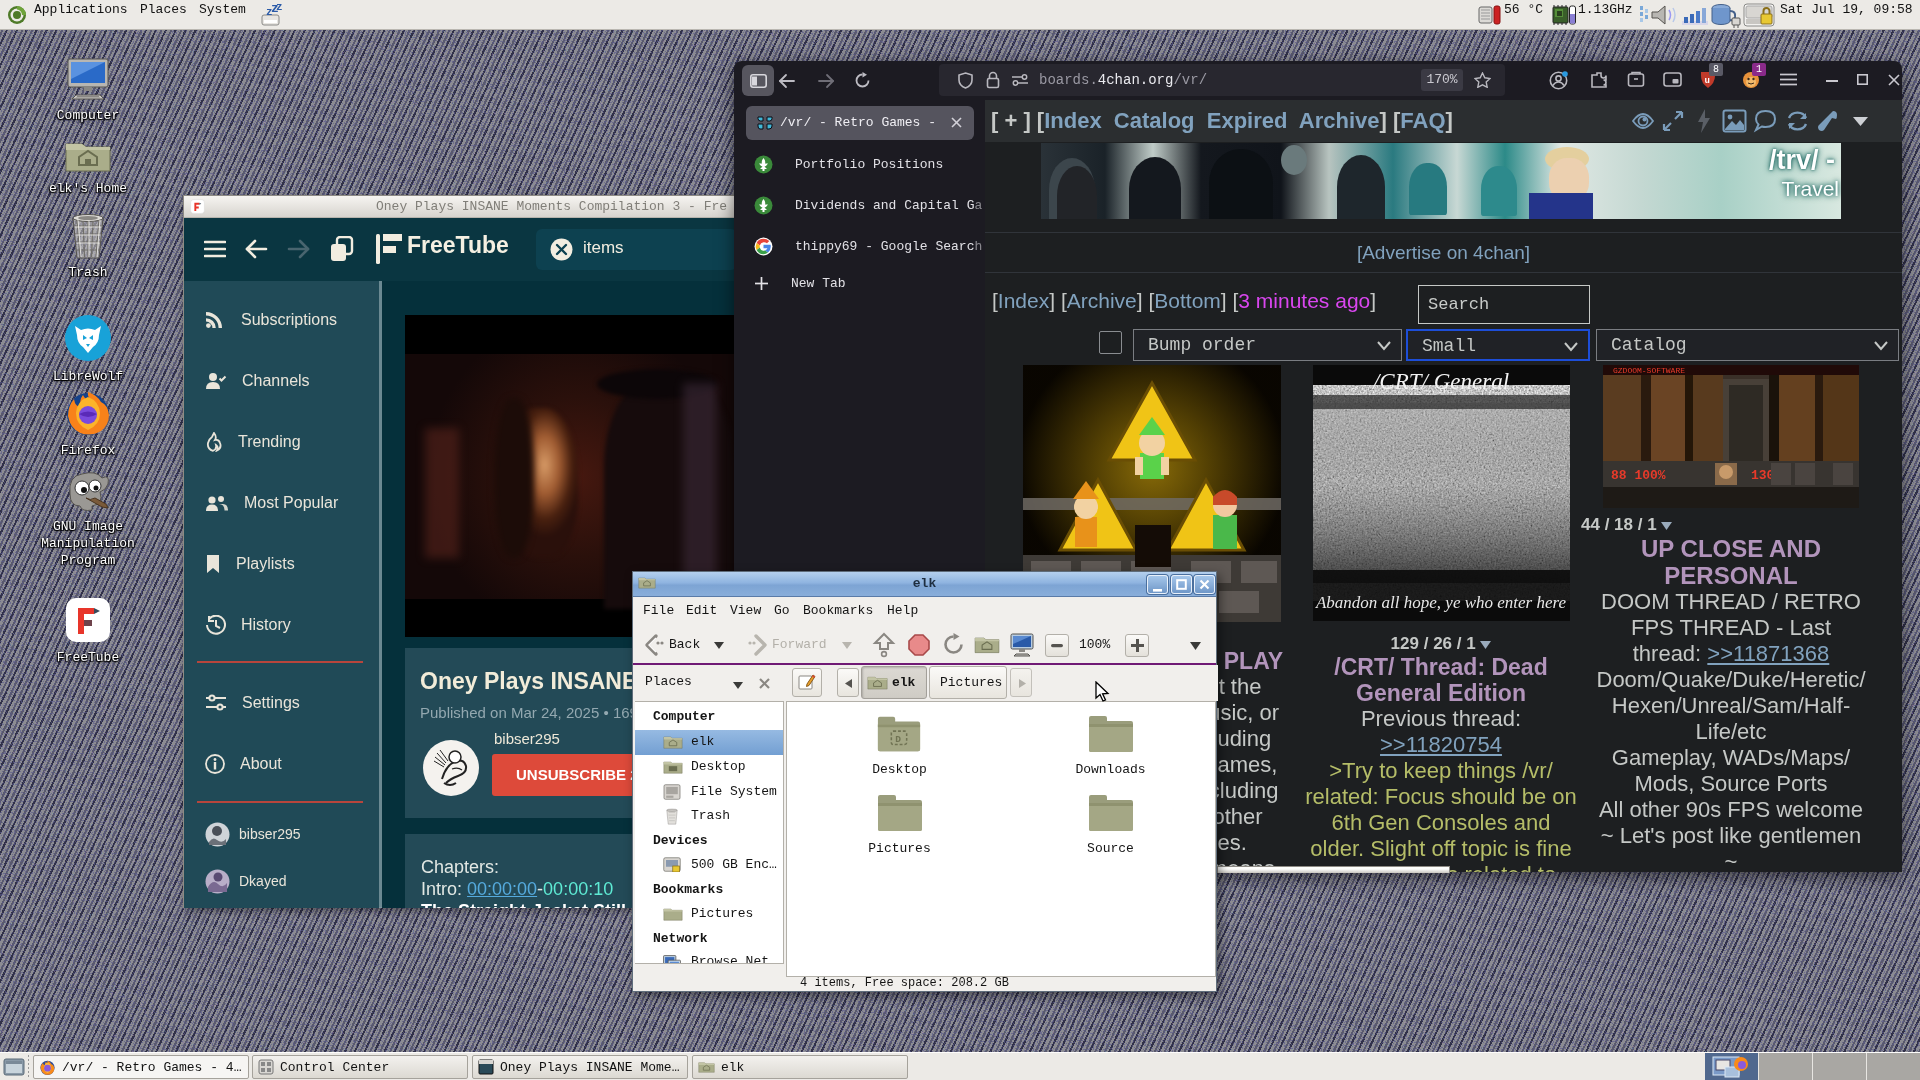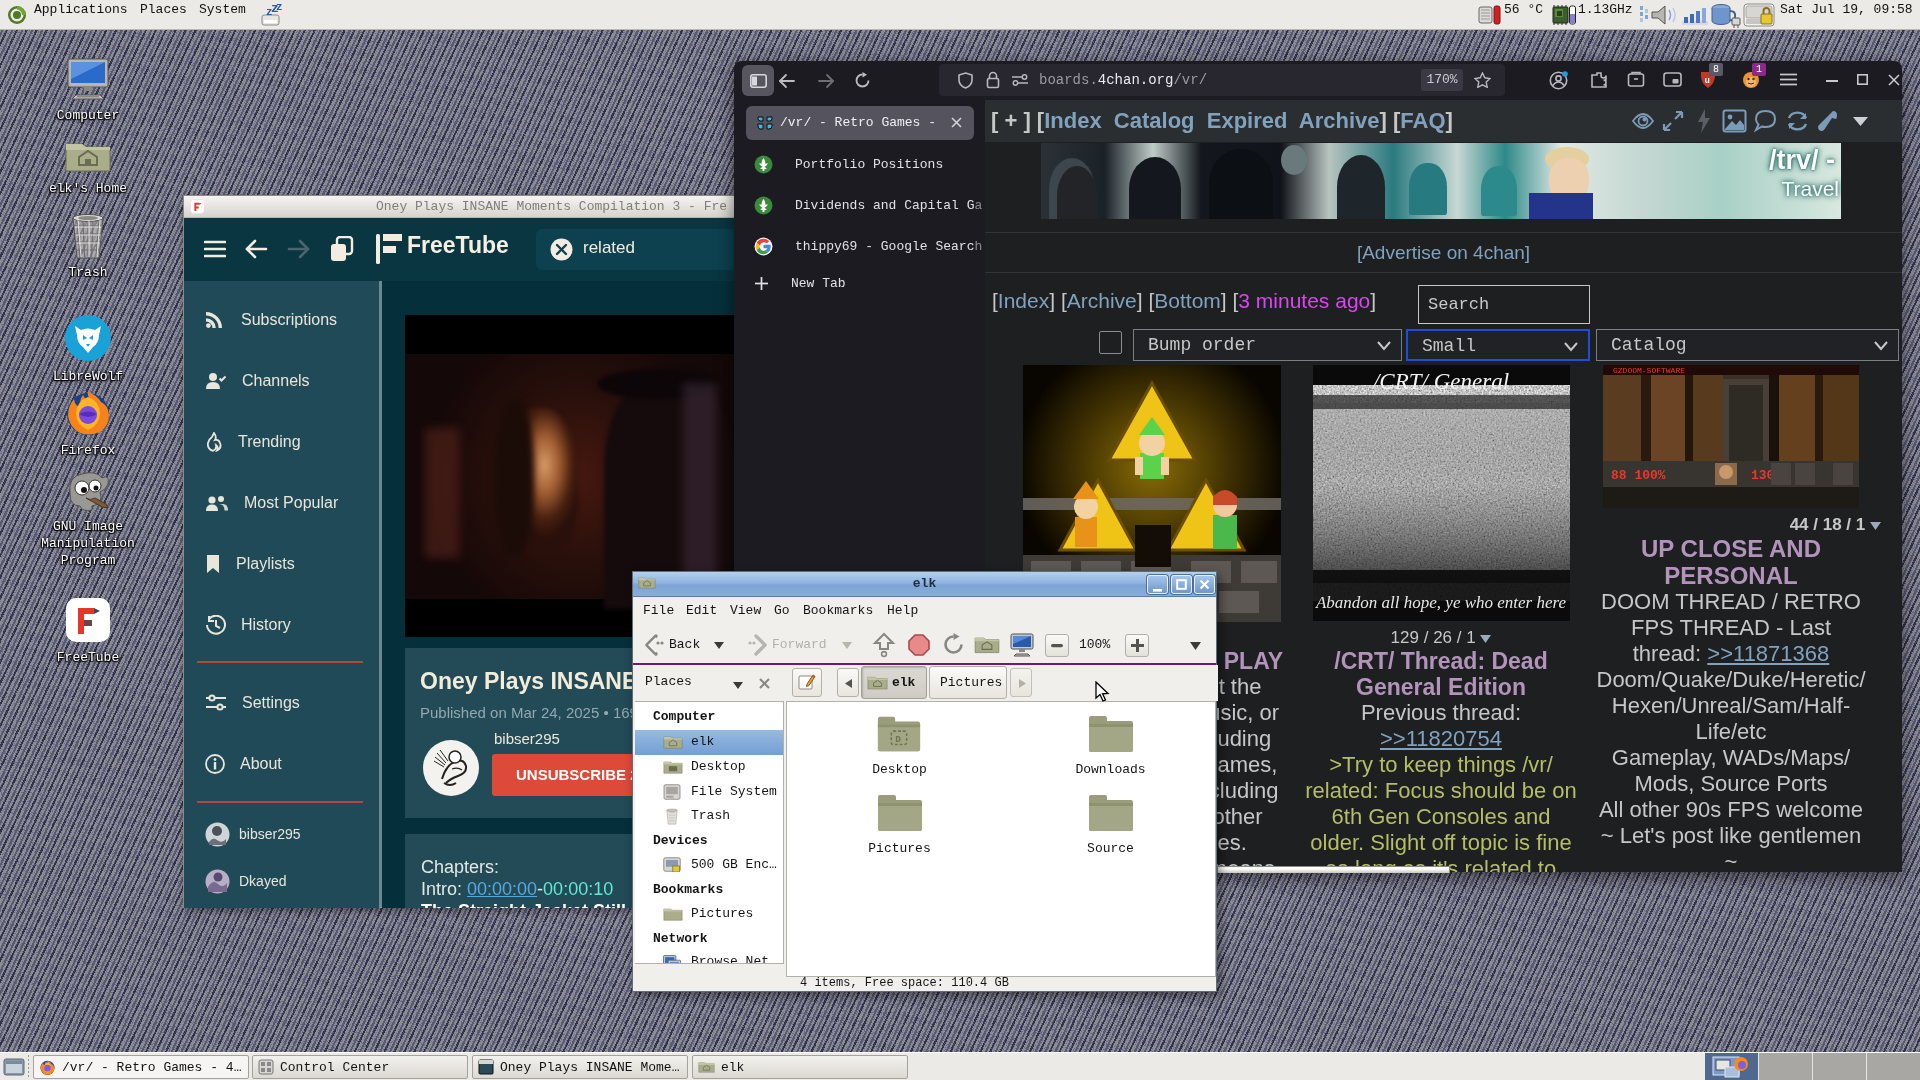--- a/index.html
+++ b/index.html
@@ -295,21 +295,21 @@
       </svg>
     <span class="sans" style="position:absolute;left:223px;top:14px;font-size:23px;font-weight:bold;color:#f5f0e2;letter-spacing:0">FreeTube</span>
     <div style="position:absolute;left:352px;top:11px;width:201px;height:41px;background:#0d4150;border-radius:6px;">
       <svg style="position:absolute;left:14px;top:9px" width="23" height="23" viewBox="0 0 23 23">
           <circle cx="11.5" cy="11.5" r="11" fill="#f2ede0"></circle>
           <g stroke="#0d4150" stroke-width="2.4" stroke-linecap="round">
             <line x1="7" y1="7" x2="16" y2="16"></line>
             <line x1="16" y1="7" x2="7" y2="16"></line>
           </g>
         </svg>
-      <span class="sans" style="position:absolute;left:47px;top:9px;font-size:17px;color:#f2ede0">related</span>
+      <span class="sans" style="position:absolute;left:47px;top:9px;font-size:17px;color:#f2ede0">items</span>
     </div>
   </div>
   <div id="ft-side">
     <div class="it" style="top:28px">
         <svg width="21" height="19" viewBox="0 0 21 19">
           <g fill="#e9e5da">
             <path d="M1 1 a16 16 0 0 1 16 16 h-3.4 a12.6 12.6 0 0 0-12.6-12.6 Z"></path>
             <path d="M1 7.2 a9.8 9.8 0 0 1 9.8 9.8 h-3.4 a6.4 6.4 0 0 0-6.4-6.4 Z"></path>
             <circle cx="3.4" cy="14.6" r="2.4"></circle>
           </g>
@@ -731,21 +731,21 @@
             <stop offset="0" stop-color="#9a9a9a" stop-opacity="0.5"></stop>
             <stop offset="0.45" stop-color="#555" stop-opacity="0.25"></stop>
             <stop offset="1" stop-color="#0a0a0a" stop-opacity="0.75"></stop>
           </linearGradient>
         <rect x="0" y="38" width="257" height="180" fill="url(#crtsh)"></rect>
         <rect x="0" y="30" width="257" height="14" fill="#222" opacity="0.7"></rect>
         <rect x="0" y="205" width="257" height="51" fill="#0c0c0c" opacity="0.92"></rect>
         <text x="128" y="24" text-anchor="middle" font-size="23" fill="#f2f2f2" font-style="italic" font-family="Liberation Serif,serif">/CRT/ General</text>
         <text x="128" y="243" text-anchor="middle" font-size="17" fill="#e8e8e8" font-style="italic" font-family="Liberation Serif,serif">Abandon all hope, ye who enter here</text>
       </svg>
-      <div style="width:100%;text-align:center;font-size:17px;font-weight:normal;color:#c5c8c6;margin-top:7px">129 / 26 / 1 <svg width="11" height="8" viewBox="0 0 11 8" style="display:inline-block">
+      <div style="width:100%;text-align:center;font-size:17px;font-weight:bold;color:#c5c8c6;margin-top:13px">129 / 26 / 1 <svg width="11" height="8" viewBox="0 0 11 8" style="display:inline-block">
             <path d="M0 0 L11 0 L5.5 8 Z" fill="#9ab"></path>
           </svg></div>
       <div style="width:100%;text-align:center;font-size:22px;line-height:26px;color:#c5c8c6">
         <div style="font-weight:bold;color:#b294bb;font-size:23px;line-height:26px">/CRT/ Thread: Dead<br>General Edition</div>
         Previous thread:<br><span style="color:#81a2be;text-decoration:underline">&gt;&gt;11820754</span><br><span style="color:#b5bd68">&gt;Try to keep things /vr/<br>related: Focus should be on<br>6th Gen Consoles and<br>older. Slight off topic is fine<br>so long as it's related to</span>
       </div>
     </div>
     
     <div style="position:absolute;left:596px;top:265px;width:300px">
       <svg width="256" height="143" viewBox="0 0 256 143" style="display:block;margin:0 auto">
@@ -773,21 +773,21 @@
           </g>
         <rect x="112" y="98" width="22" height="22" fill="#8a6a4a"></rect>
           <circle cx="123" cy="107" r="7" fill="#c89a6a"></circle>
         <g fill="#4a4440">
             <rect x="168" y="98" width="20" height="22"></rect>
             <rect x="192" y="98" width="20" height="22"></rect>
             <rect x="230" y="98" width="20" height="22"></rect>
           </g>
         <rect x="0" y="122" width="256" height="21" fill="#1e1a16"></rect>
       </svg>
-      <div style="width:100%;text-align:right;font-size:17px;font-weight:bold;color:#c5c8c6;margin-top:7px">44 / 18 / 1 <svg width="11" height="8" viewBox="0 0 11 8" style="display:inline-block">
+      <div style="width:100%;text-align:left;font-size:17px;font-weight:bold;color:#c5c8c6;margin-top:7px">44 / 18 / 1 <svg width="11" height="8" viewBox="0 0 11 8" style="display:inline-block">
             <path d="M0 0 L11 0 L5.5 8 Z" fill="#9ab"></path>
           </svg></div>
       <div style="width:100%;text-align:center;font-size:22px;line-height:26px;color:#c5c8c6">
         <div style="font-weight:bold;color:#b294bb;font-size:24px;line-height:27px">UP CLOSE AND<br>PERSONAL</div>
         DOOM THREAD / RETRO<br>FPS THREAD - Last<br>thread: <span style="color:#81a2be;text-decoration:underline">&gt;&gt;11871368</span><br>Doom/Quake/Duke/Heretic/<br>Hexen/Unreal/Sam/Half-<br>Life/etc<br>Gameplay, WADs/Maps/<br>Mods, Source Ports<br>All other 90s FPS welcome<br>~ Let's post like gentlemen<br>~
       </div>
     </div>
   </div>
 </div>
 <div id="fm" class="win">
@@ -986,21 +986,21 @@
         <path d="M2 4 Q2 2 4 2 L18 2 Q20 2 20 4 L20 7 L44 7 Q46 7 46 9 L46 36 Q46 38 44 38 L4 38 Q2 38 2 36 Z" fill="#9a9d7c"></path>
         <path d="M2 10 L46 10 L46 36 Q46 38 44 38 L4 38 Q2 38 2 36 Z" fill="#a4a785"></path>
         <path d="M2 10 L46 10 L46 13 L2 13 Z" fill="#8f926f"></path>
       </svg>
     <div style="position:absolute;left:246px;top:139px;width:155px;text-align:center">Source</div>
   </div>
   <svg style="position:absolute;left:462px;top:109px;z-index:9" width="16" height="22" viewBox="0 0 16 22">
       <path d="M1 1 L1 17 L5 13.5 L8 20 L10.5 19 L7.6 12.8 L13 12.5 Z" fill="#fff" stroke="#000" stroke-width="1.3"></path>
     </svg>
   <div style="position:absolute;left:0;top:405px;width:100%;height:14px;background:#f1efec;font-size:12px">
-    <span style="position:absolute;left:167px;top:-1px">4 items, Free space: 110.4 GB</span>
+    <span style="position:absolute;left:167px;top:-1px">4 items, Free space: 208.2 GB</span>
   </div>
 </div>
 
 <div id="taskbar">
   <svg style="position:absolute;left:3px;top:3px" width="22" height="22" viewBox="0 0 22 22">
       <rect x="1" y="3" width="20" height="16" rx="2" fill="#8a9aa8" stroke="#5a6a78"></rect>
       <rect x="3" y="5" width="16" height="12" fill="#c8d4dc"></rect>
       <rect x="3" y="5" width="16" height="3" fill="#7a8a98"></rect>
     </svg>
   <div style="position:absolute;left:28px;top:2px;width:1px;height:24px;background:repeating-linear-gradient(#999 0 2px,#eceae6 2px 4px)"></div>

